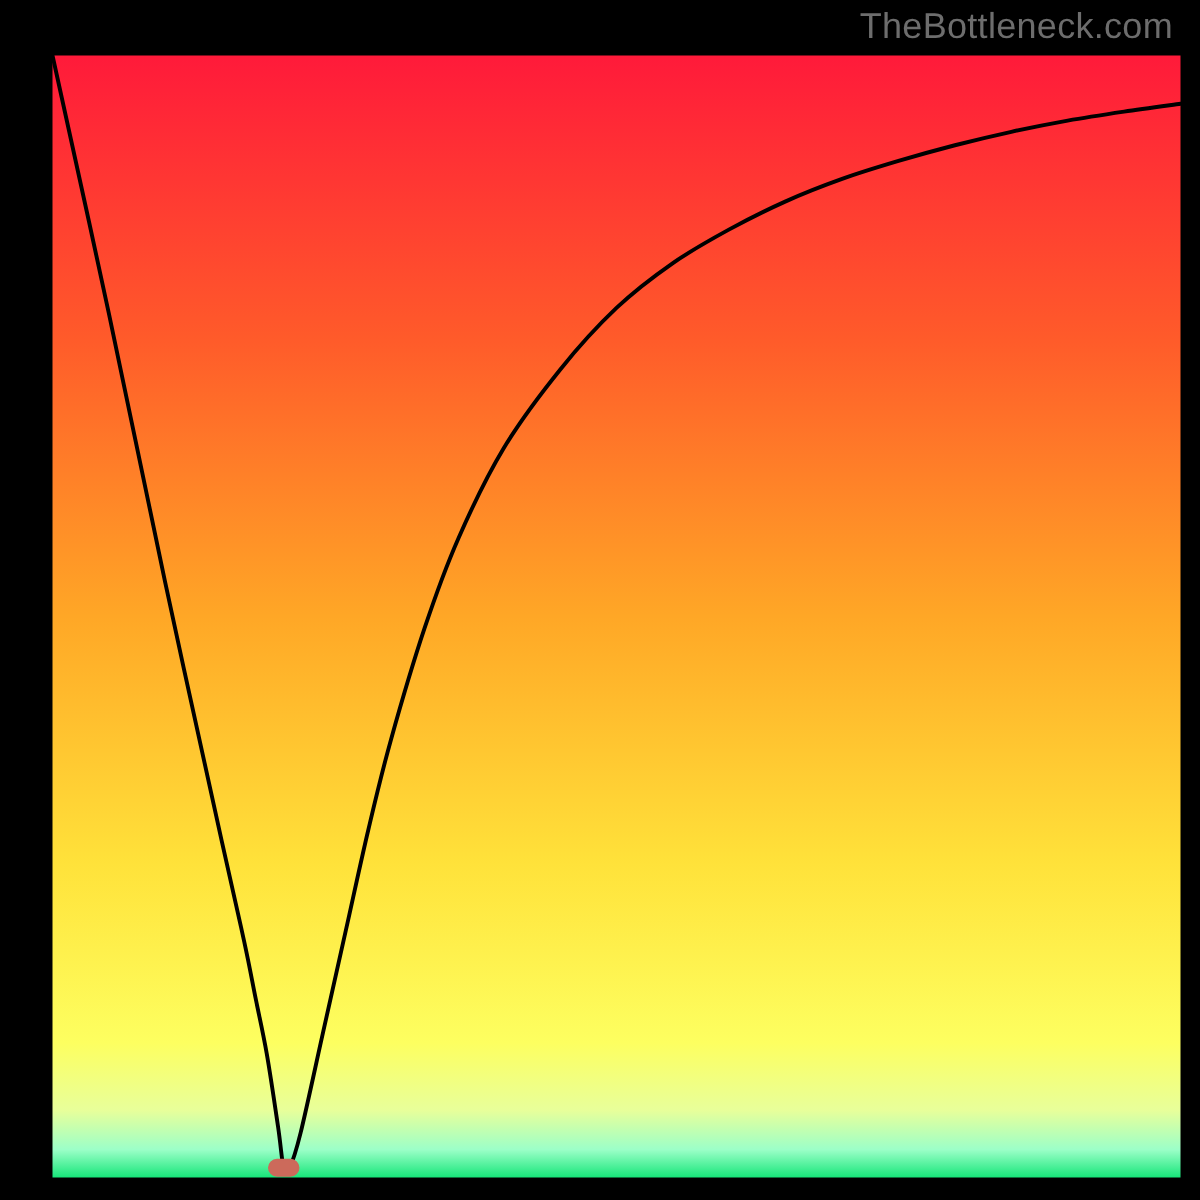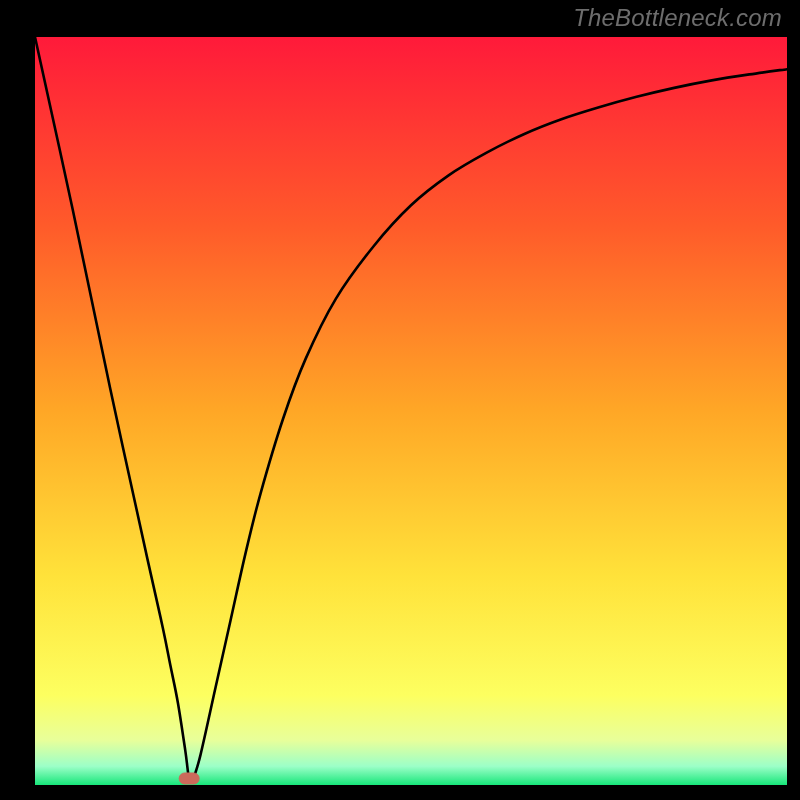--- a/index.html
+++ b/index.html
@@ -7,21 +7,20 @@
     padding: 0;
     width: 800px;
     height: 800px;
     overflow: hidden;
     background: #000;
   }
   .chart {
     position: relative;
     width: 800px;
     height: 688px;
-    font-style: italic;
   }
   svg {
     display: block;
   }
   .watermark {
     position: absolute;
     top: 4px;
     right: 18px;
     font-family: Arial, Helvetica, sans-serif;
     font-size: 24px;

